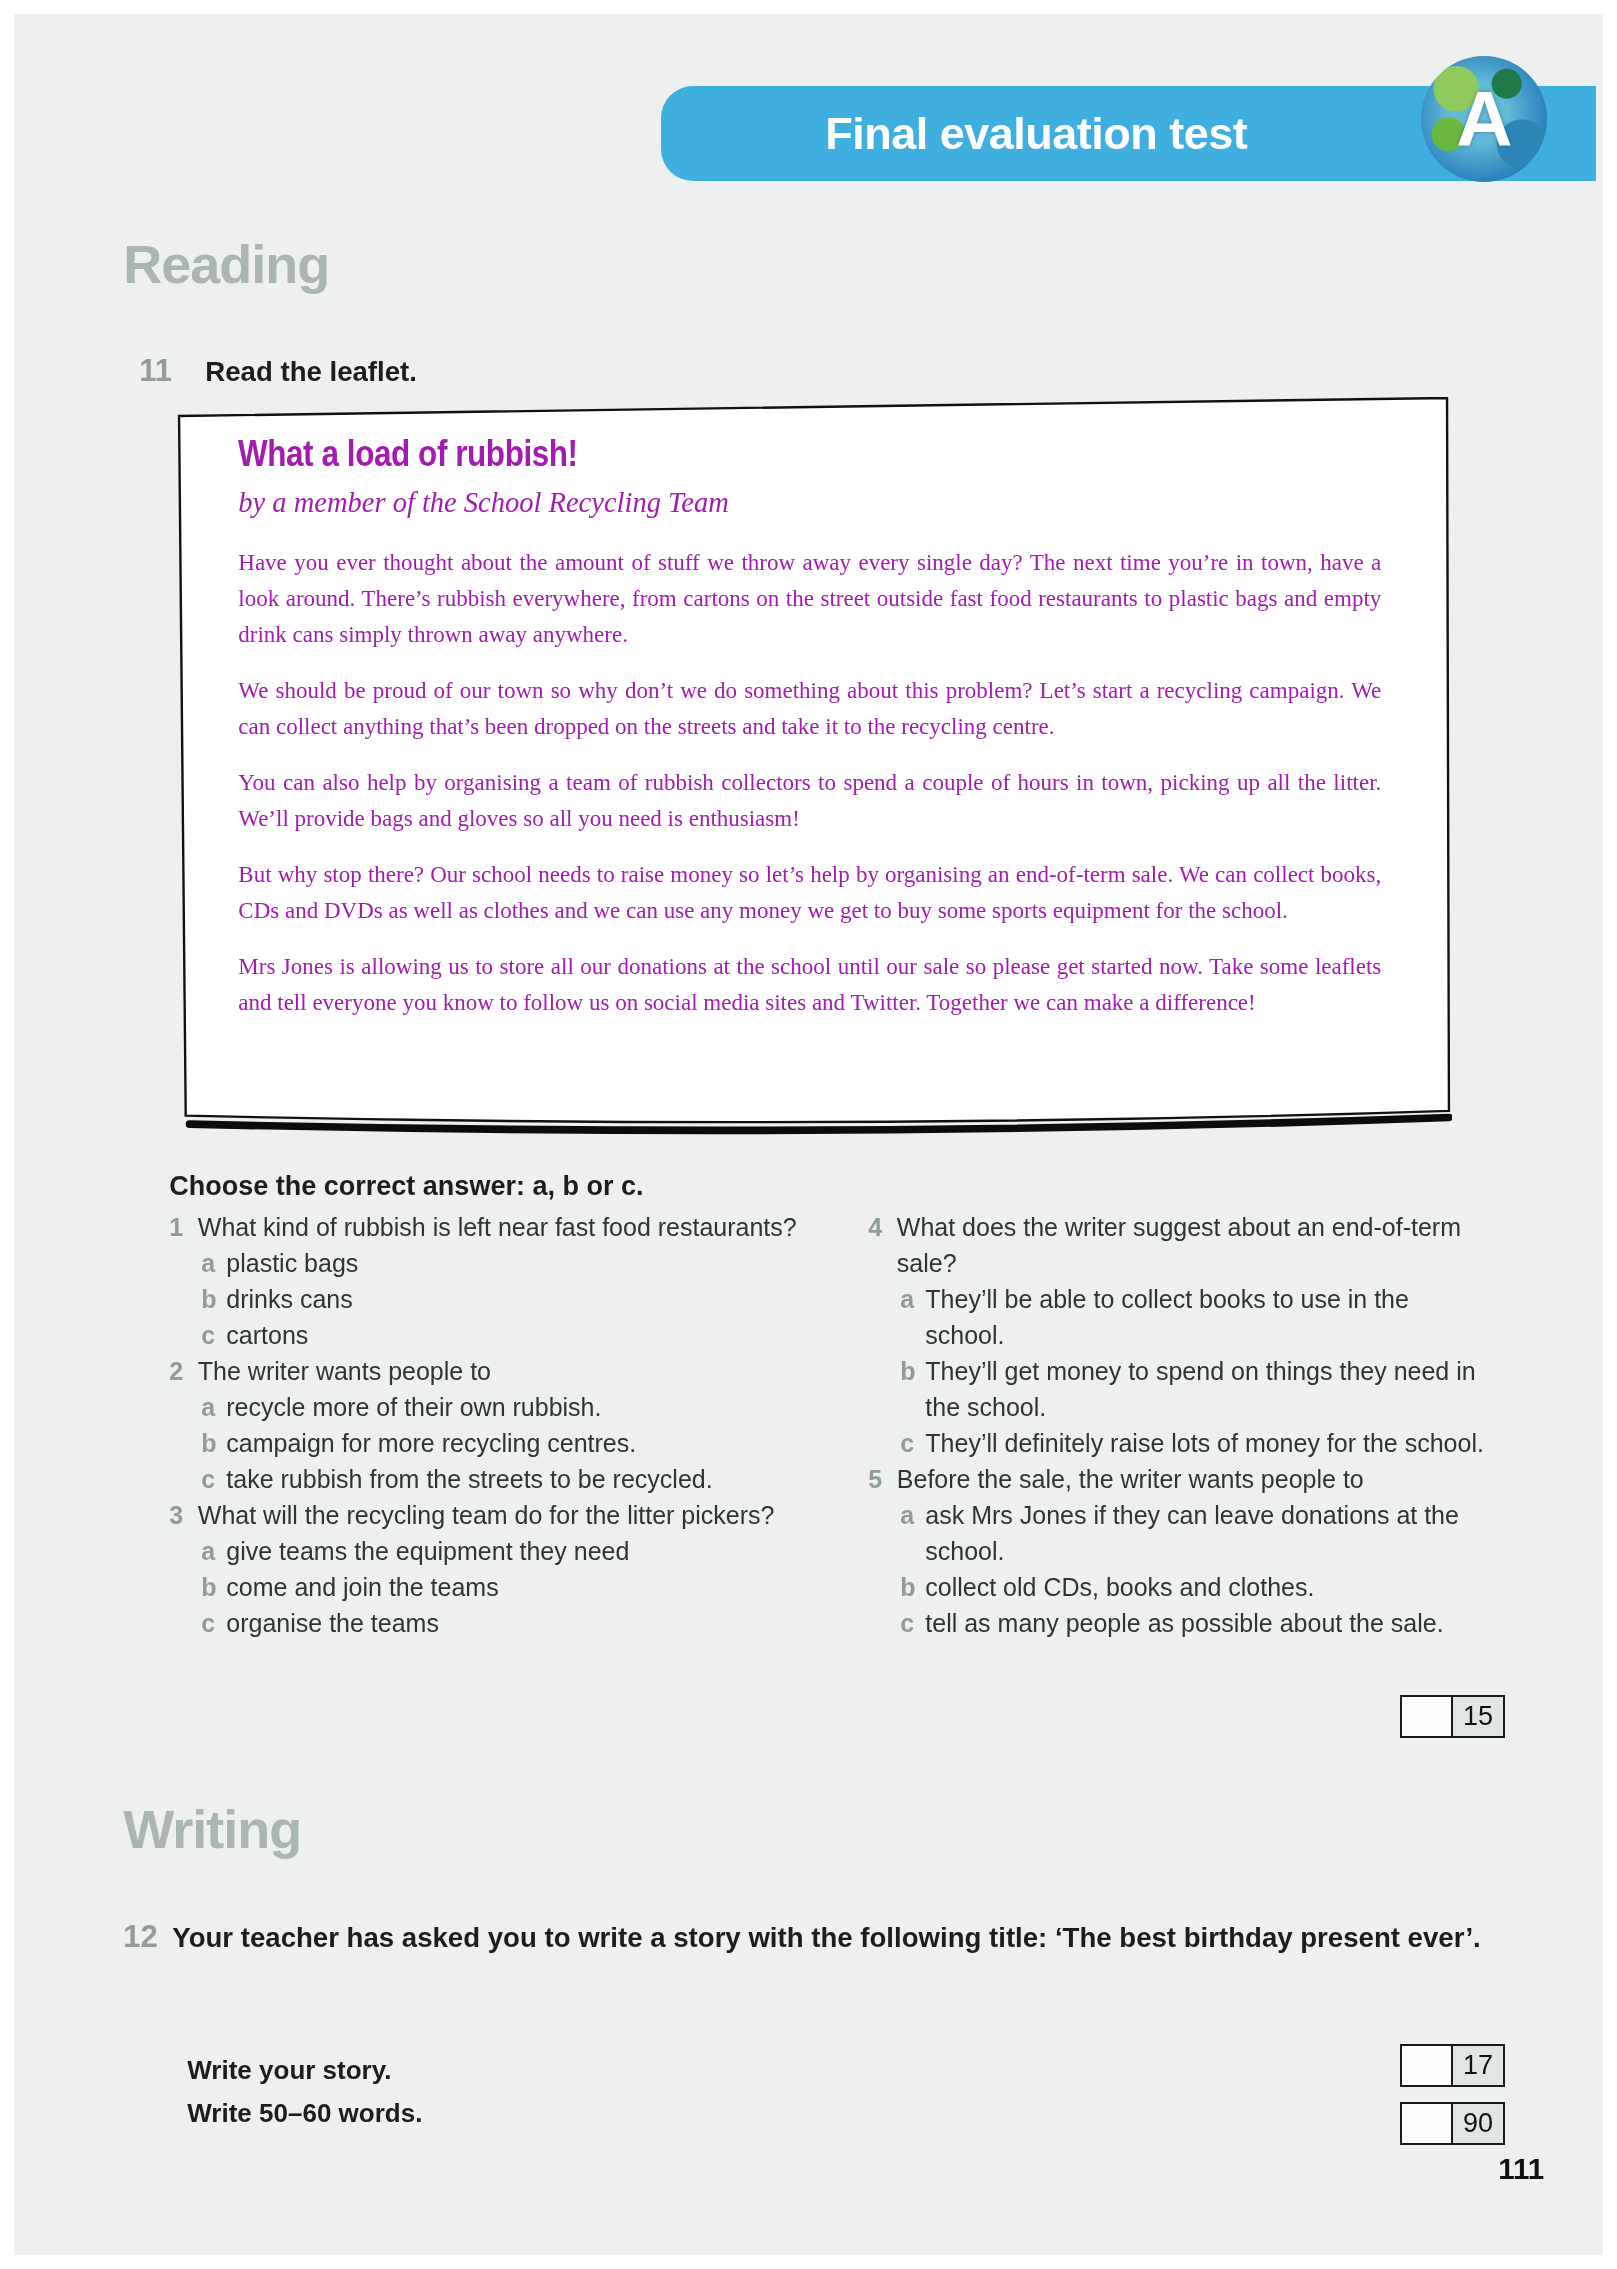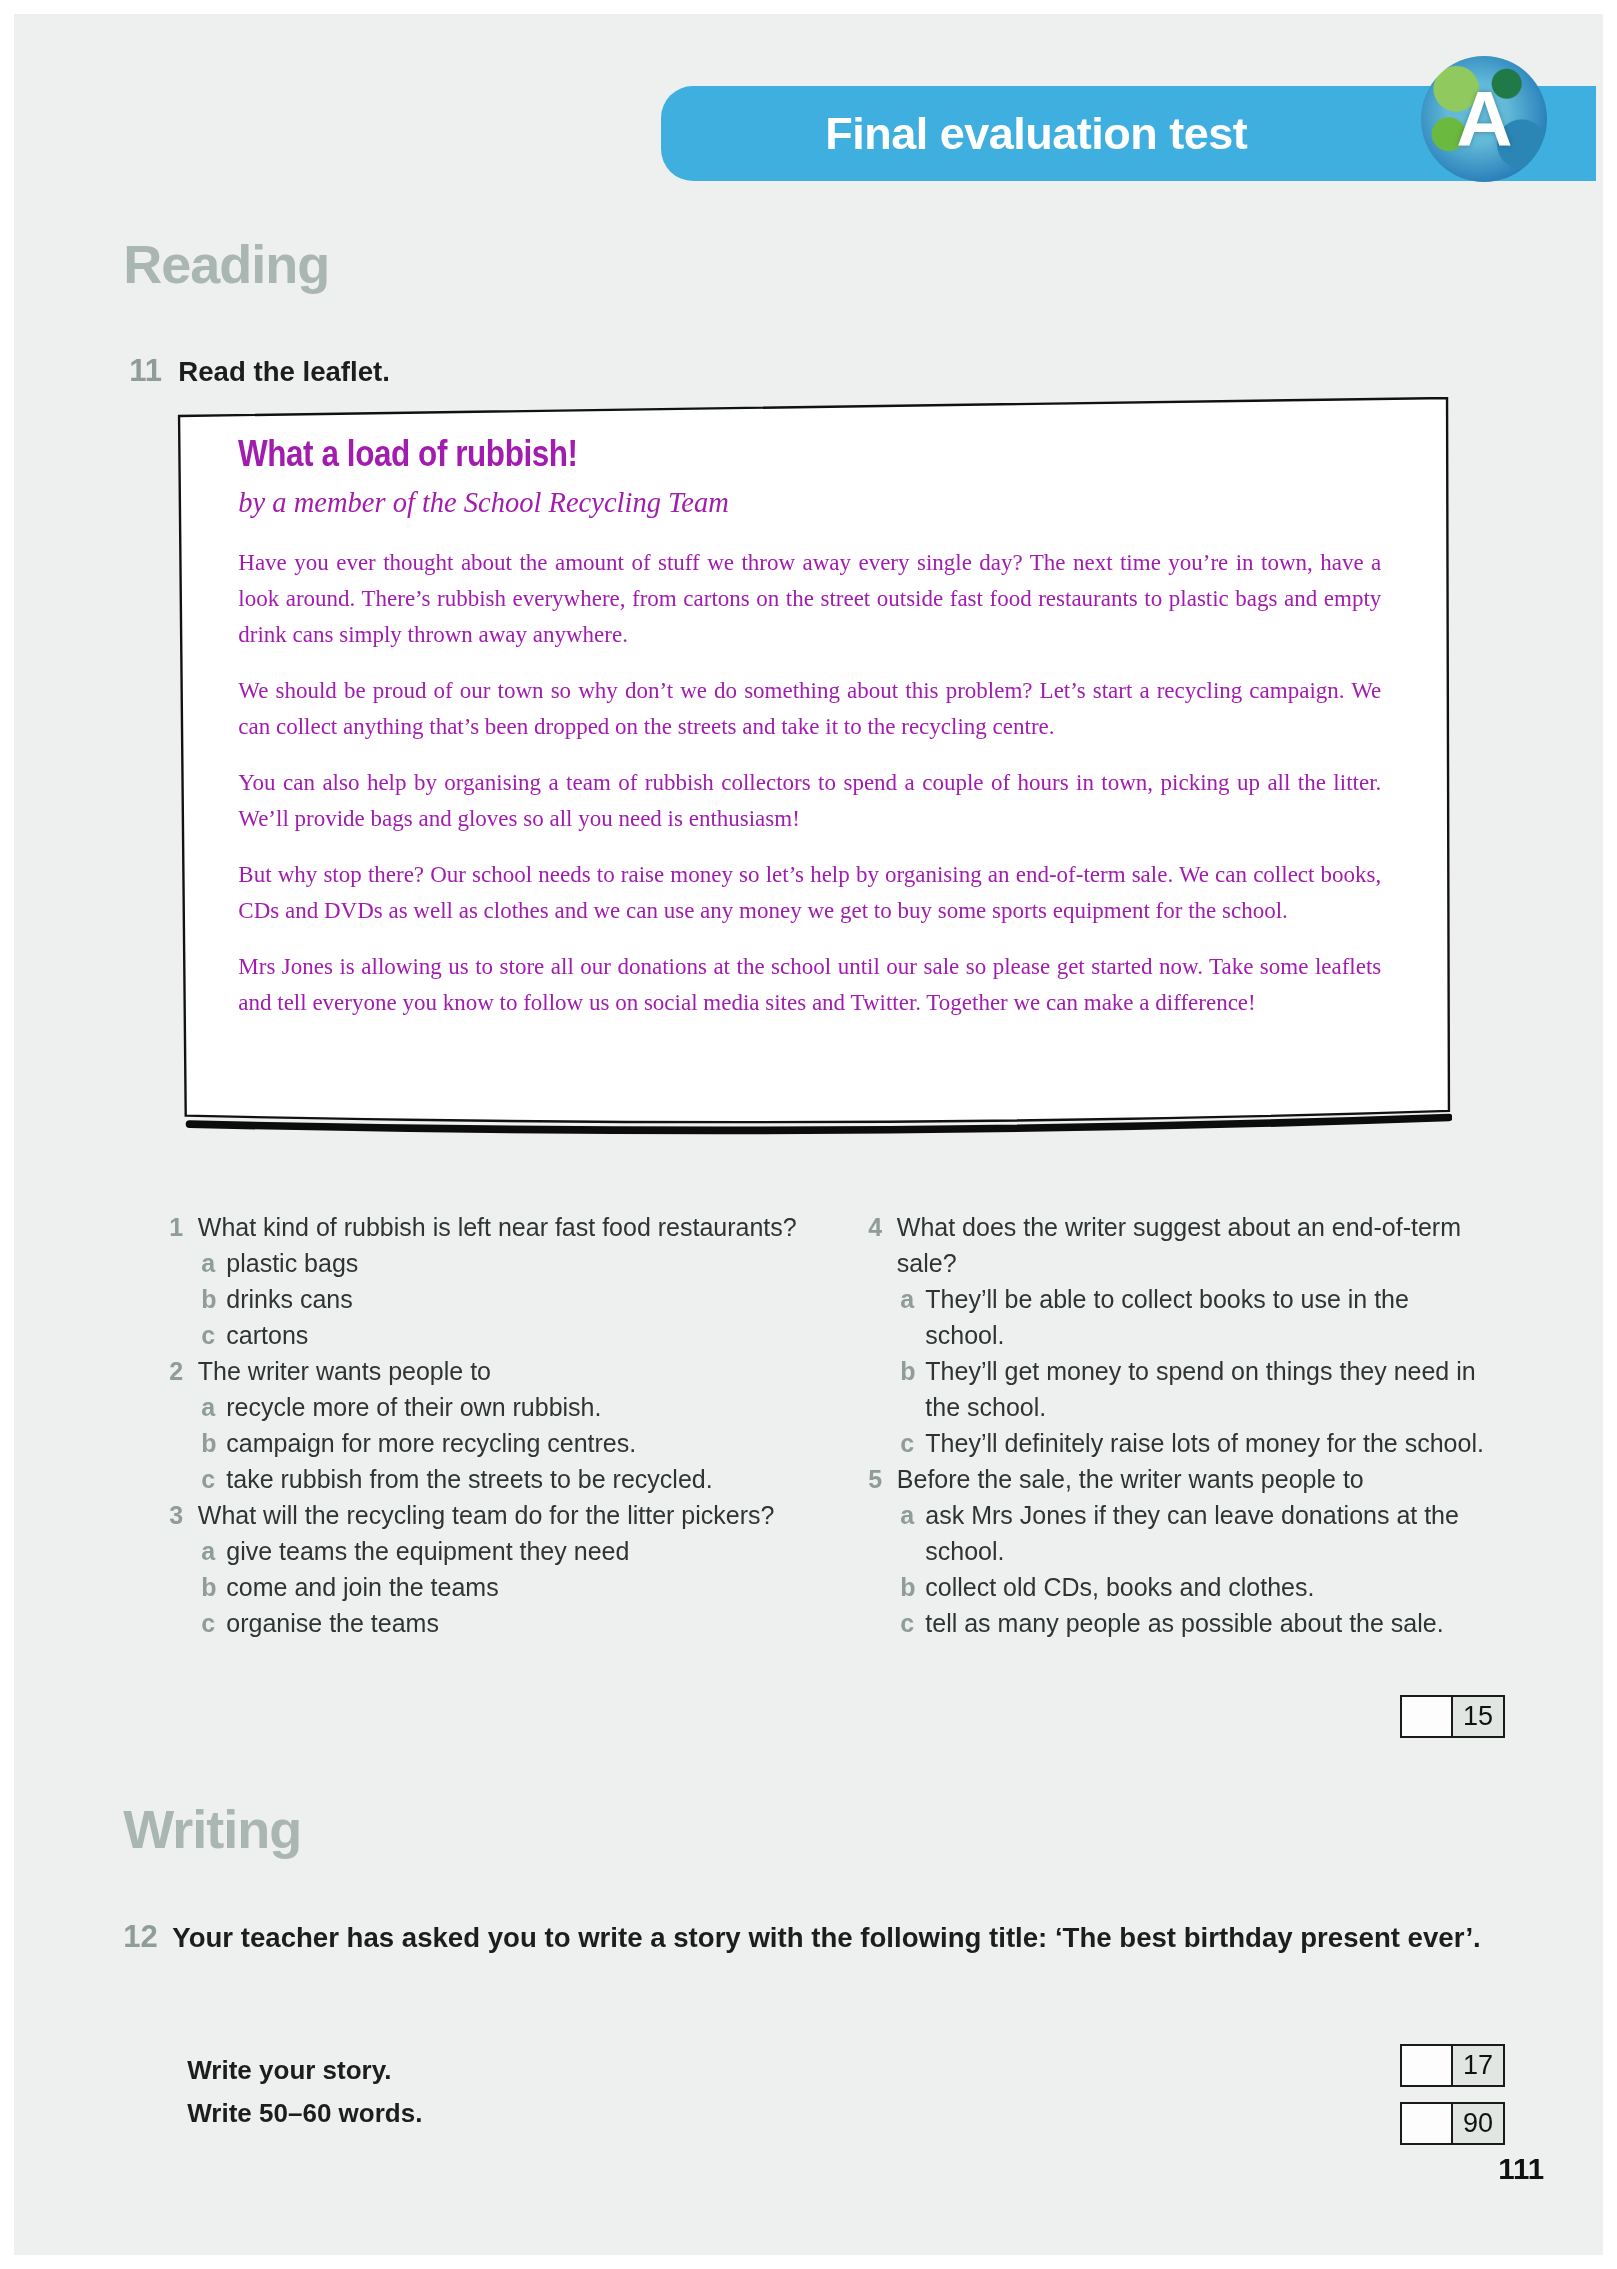--- a/index.html
+++ b/index.html
@@ -35,21 +35,21 @@
   
   .section-title{
     position:absolute;left:109px;font-size:54px;font-weight:bold;color:#a9b6b1;letter-spacing:-1px;
   }
   .reading-title{top:219px;}
   .writing-title{top:1784px;}
   
   .ex-row{position:absolute;display:flex;align-items:flex-start;}
   .ex-num{width:49px;flex:0 0 49px;font-size:31px;font-weight:bold;color:#8f9c99;line-height:1.2;}
   .ex-text{font-size:27.6px;font-weight:bold;color:#1c1e1d;line-height:48px;margin-top:-4.8px;}
-  .row-11{left:115px;top:338px;}
+  .row-11{left:125px;top:338px;gap:17px;}
   .row-12{left:109px;top:1904px;width:1427px;}
   .row-12 .ex-text{width:1367px;}
   
   .leaflet{position:absolute;left:162px;top:383px;width:1276px;height:749px;}
   .leaflet svg{position:absolute;left:0;top:0;}
   .leaflet-content{
     position:absolute;left:62px;top:36px;width:1143px;color:#a21caf;
   }
   .leaflet-title{
     font-size:37px;font-weight:bold;letter-spacing:-0.5px;
@@ -118,20 +118,21 @@
       <div class="leaflet-title">What a load of rubbish!</div>
       <div class="leaflet-byline">by a member of the School Recycling Team</div>
       <div class="leaflet-par first">Have you ever thought about the amount of stuff we throw away every single day? The next time you’re in town, have a look around. There’s rubbish everywhere, from cartons on the street outside fast food restaurants to plastic bags and empty drink cans simply thrown away anywhere.</div>
       <div class="leaflet-par">We should be proud of our town so why don’t we do something about this problem? Let’s start a recycling campaign. We can collect anything that’s been dropped on the streets and take it to the recycling centre.</div>
       <div class="leaflet-par">You can also help by organising a team of rubbish collectors to spend a couple of hours in town, picking up all the litter. We’ll provide bags and gloves so all you need is enthusiasm!</div>
       <div class="leaflet-par">But why stop there? Our school needs to raise money so let’s help by organising an end-of-term sale. We can collect books, CDs and DVDs as well as clothes and we can use any money we get to buy some sports equipment for the school.</div>
       <div class="leaflet-par">Mrs Jones is allowing us to store all our donations at the school until our sale so please get started now. Take some leaflets and tell everyone you know to follow us on social media sites and Twitter. Together we can make a difference!</div>
     </div>
   </div>
 
+  <div class="choose-task">Choose the correct answer: a, b or c.</div>
 
   <div class="qcol qcol-left">
     <div class="q">
       <span class="q-num">1</span>
       <span class="q-text">What kind of rubbish is left near fast food restaurants?</span>
     </div>
     <div class="opt">
       <span class="opt-letter">a</span>
       <span class="opt-text">plastic bags</span>
     </div>

